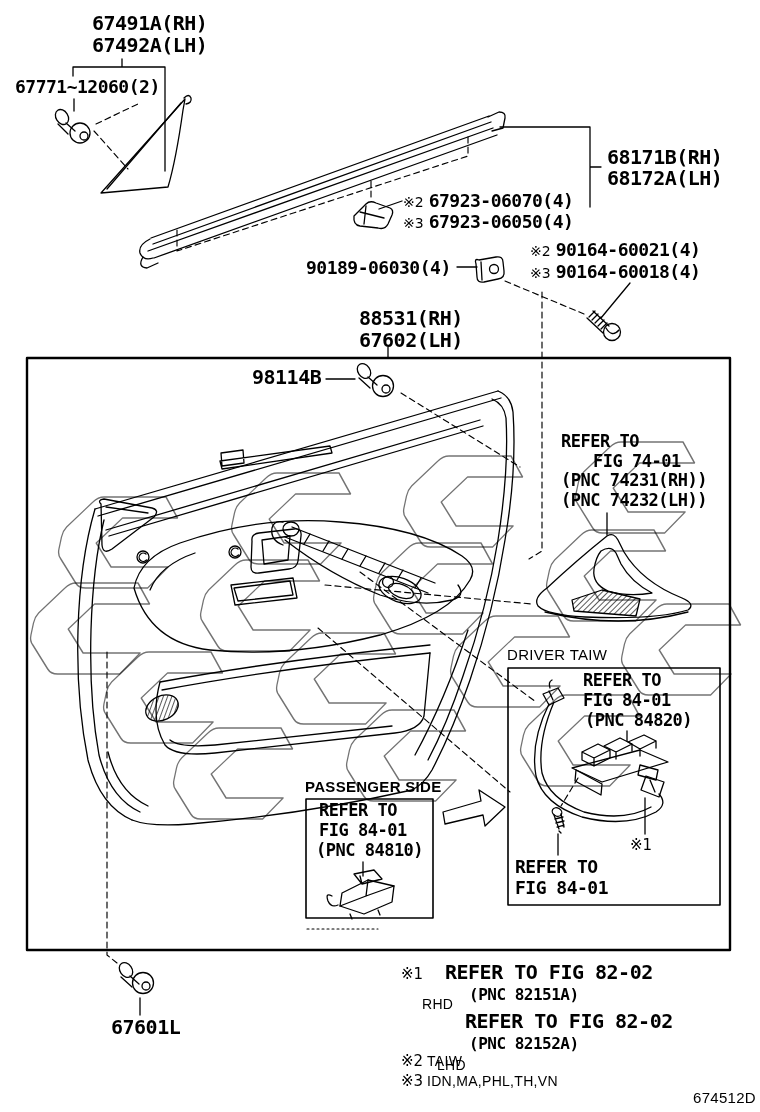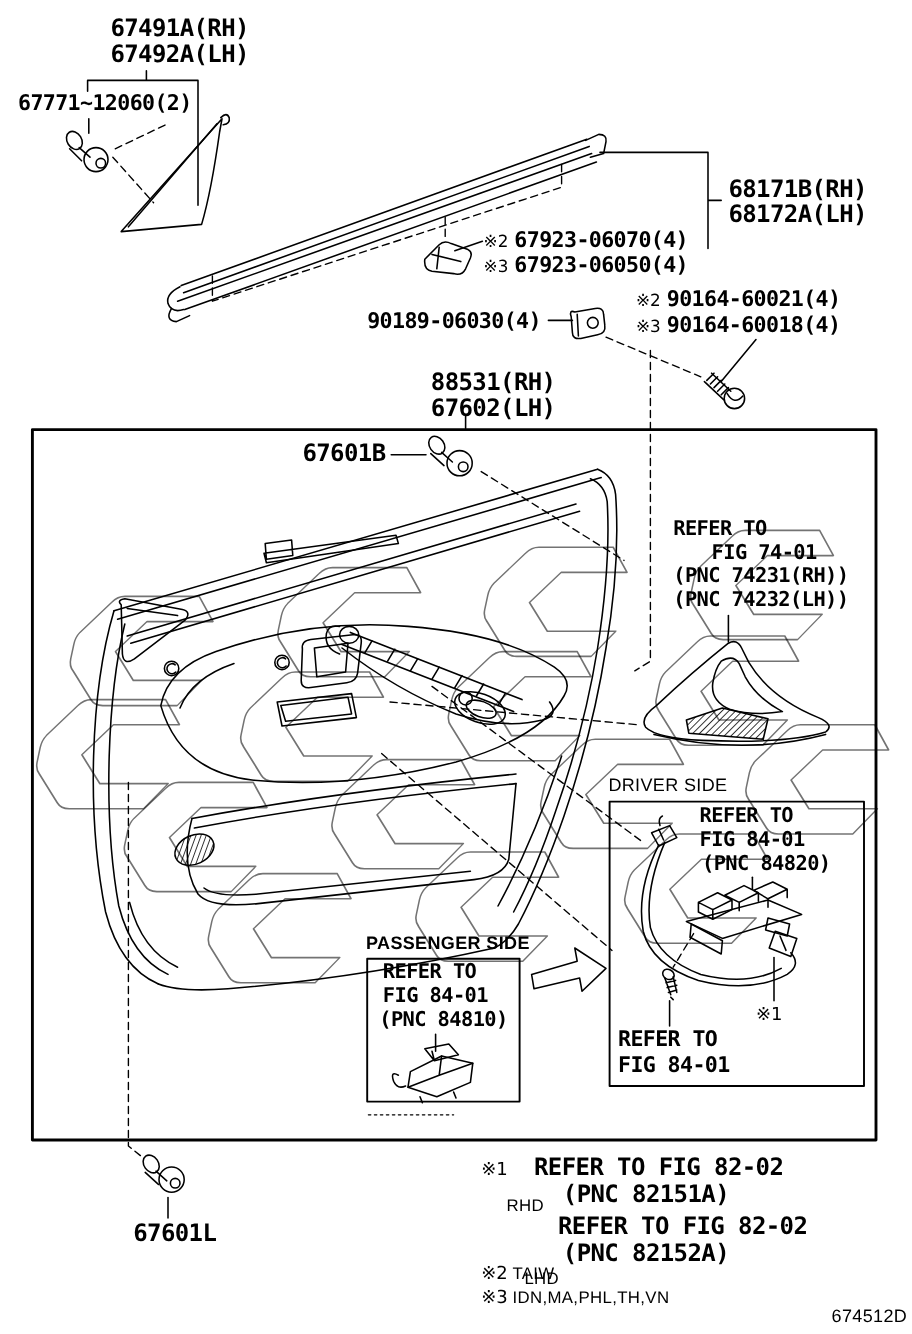--- a/index.html
+++ b/index.html
@@ -3,21 +3,21 @@
 <meta charset="utf-8">
 <style>
   html,body{margin:0;padding:0;background:#fff;}
   .stage{position:relative;width:760px;height:1112px;background:#fff;overflow:hidden;
          font-family:"DejaVu Sans Mono",monospace;color:#000;}
   .stage svg{position:absolute;left:0;top:0;z-index:1;}
   .txt{position:absolute;z-index:2;white-space:nowrap;font-weight:bold;letter-spacing:-0.5px;}
   .s20{font-size:20px;line-height:22px;}
   .s18{font-size:18px;line-height:21px;}
   .s17{font-size:17px;line-height:20px;}
-  .s16{font-size:20px;line-height:18px;}
+  .s16{font-size:16px;line-height:18px;}
   .mrow{display:flex;align-items:baseline;gap:5px;}
   .marker{font-family:"DejaVu Sans",sans-serif;font-weight:400;font-size:14px;letter-spacing:0;}
   .sans{font-family:"Liberation Sans",sans-serif;font-weight:400;letter-spacing:0.3px;}
   .title15{font-size:15px;}
   .note14{font-size:14px;}
   
   path,line,circle,ellipse,rect,polyline{fill:none;stroke:#000;stroke-width:1.3;
       stroke-linecap:round;stroke-linejoin:round;}
   .dash{stroke-dasharray:6 4;stroke-width:1.15;}
   .dot{stroke-dasharray:2 3;stroke-width:1.1;}
@@ -240,28 +240,28 @@
   <span class="s18">90164-60021(4)</span>
 </div>
 <div class="txt mrow" style="left:530px;top:261px">
   <span class="marker">※3</span>
   <span class="s18">90164-60018(4)</span>
 </div>
 
 <div class="txt s20" style="left:359px;top:307px">88531(RH)</div>
 <div class="txt s20" style="left:359px;top:329px">67602(LH)</div>
 
-<div class="txt s20" style="left:252px;top:366px">67601B</div>
+<div class="txt s20" style="left:252px;top:366px">98114B</div>
 
 <div class="txt s17" style="left:561px;top:431px">REFER TO</div>
 <div class="txt s17" style="left:593px;top:451px">FIG 74-01</div>
 <div class="txt s17" style="left:561px;top:470px">(PNC 74231(RH))</div>
 <div class="txt s17" style="left:561px;top:490px">(PNC 74232(LH))</div>
 
-<div class="txt sans title15" style="left:507px;top:646px;font-weight:400">DRIVER SIDE</div>
+<div class="txt sans title15" style="left:507px;top:646px;font-weight:400">DRIVER TAIW</div>
 <div class="txt s17" style="left:583px;top:670px">REFER TO</div>
 <div class="txt s17" style="left:583px;top:690px">FIG 84-01</div>
 <div class="txt s17" style="left:585px;top:710px">(PNC 84820)</div>
 <div class="txt marker" style="left:630px;top:836px;font-size:15px">※1</div>
 <div class="txt s18" style="left:515px;top:856px">REFER TO</div>
 <div class="txt s18" style="left:515px;top:877px">FIG 84-01</div>
 
 <div class="txt sans title15" style="left:305px;top:778px;font-weight:700">PASSENGER SIDE</div>
 <div class="txt s17" style="left:319px;top:800px">REFER TO</div>
 <div class="txt s17" style="left:319px;top:820px">FIG 84-01</div>

